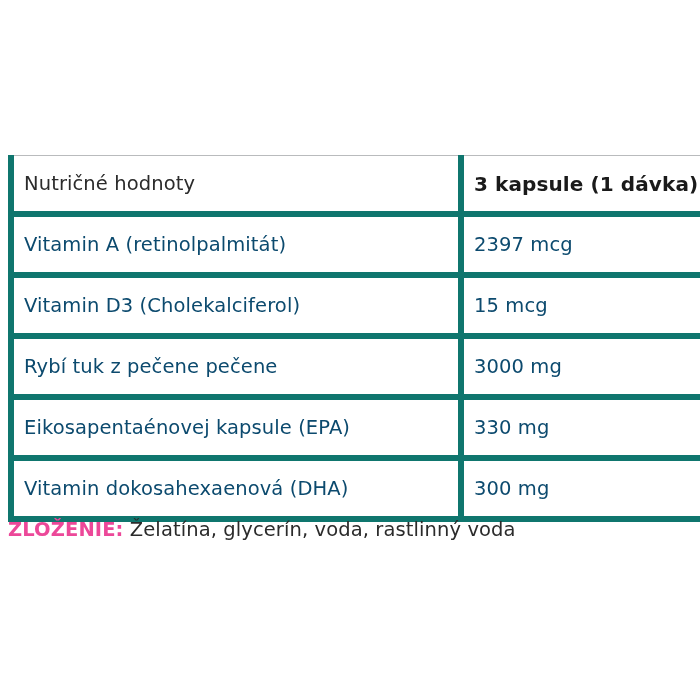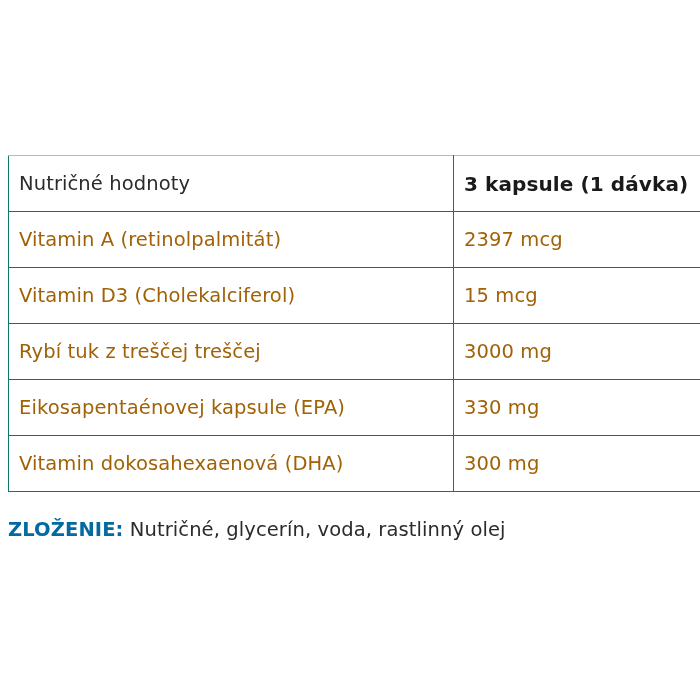--- a/index.html
+++ b/index.html
@@ -25,27 +25,27 @@
     left: 8px;
     top: 155px;
     width: 684px;
   }
   table.nutrition {
     border-collapse: collapse;
     width: 684px;
     table-layout: fixed;
   }
   table.nutrition td {
-    border: 1px solid #0f766e;
+    border: 6px solid #0f766e;
     padding: 0 10px;
     height: 55px;
     vertical-align: middle;
     font-size: 19.5px;
     line-height: 1.2;
-    color: #a16207;
+    color: #0c4a6e;
     letter-spacing: 0.1px;
     white-space: nowrap;
     overflow: hidden;
   }
   table.nutrition tr.head td {
     font-size: 19.5px;
     color: #2b2b2b;
   }
   table.nutrition tr.head td.value {
     font-weight: bold;
@@ -66,21 +66,21 @@
     left: 8px;
     top: 518px;
     width: 684px;
     font-size: 19.5px;
     color: #2b2b2b;
     white-space: nowrap;
     letter-spacing: 0.1px;
   }
   .composition .lead {
     font-weight: bold;
-    color: #0369a1;
+    color: #ec4899;
   }
 </style>
 </head>
 <body>
 
 <div class="page">
 
   <div class="panel">
     <table class="nutrition">
       <tbody>
@@ -90,32 +90,32 @@
         </tr>
         <tr>
           <td class="label">Vitamin A (retinolpalmitát)</td>
           <td class="value">2397 mcg</td>
         </tr>
         <tr>
           <td class="label">Vitamin D3 (Cholekalciferol)</td>
           <td class="value">15 mcg</td>
         </tr>
         <tr>
-          <td class="label">Rybí tuk z treščej treščej</td>
+          <td class="label">Rybí tuk z pečene pečene</td>
           <td class="value">3000 mg</td>
         </tr>
         <tr>
           <td class="label">Eikosapentaénovej kapsule (EPA)</td>
           <td class="value">330 mg</td>
         </tr>
         <tr>
           <td class="label">Vitamin dokosahexaenová (DHA)</td>
           <td class="value">300 mg</td>
         </tr>
       </tbody>
     </table>
   </div>
 
   <div class="composition">
-    <span class="lead">ZLOŽENIE:</span><span> Nutričné, glycerín, voda, rastlinný olej</span>
+    <span class="lead">ZLOŽENIE:</span><span> Želatína, glycerín, voda, rastlinný voda</span>
   </div>
 
 </div>
 
 </body></html>

